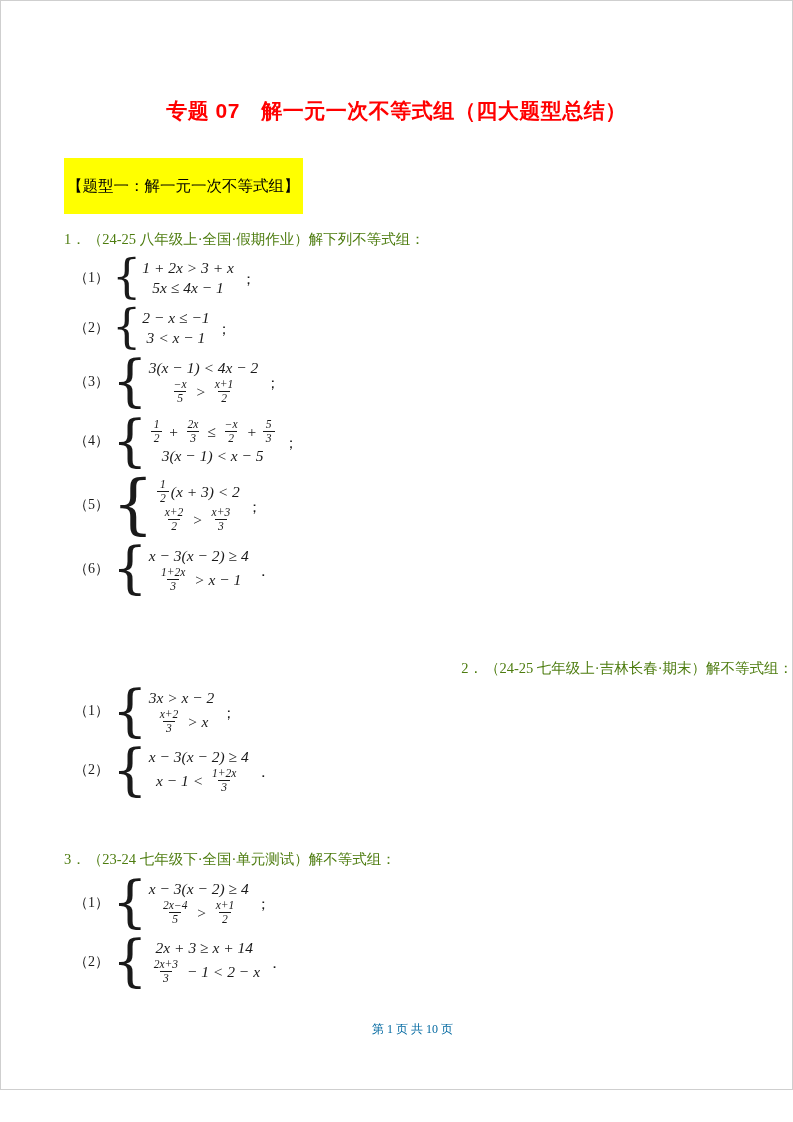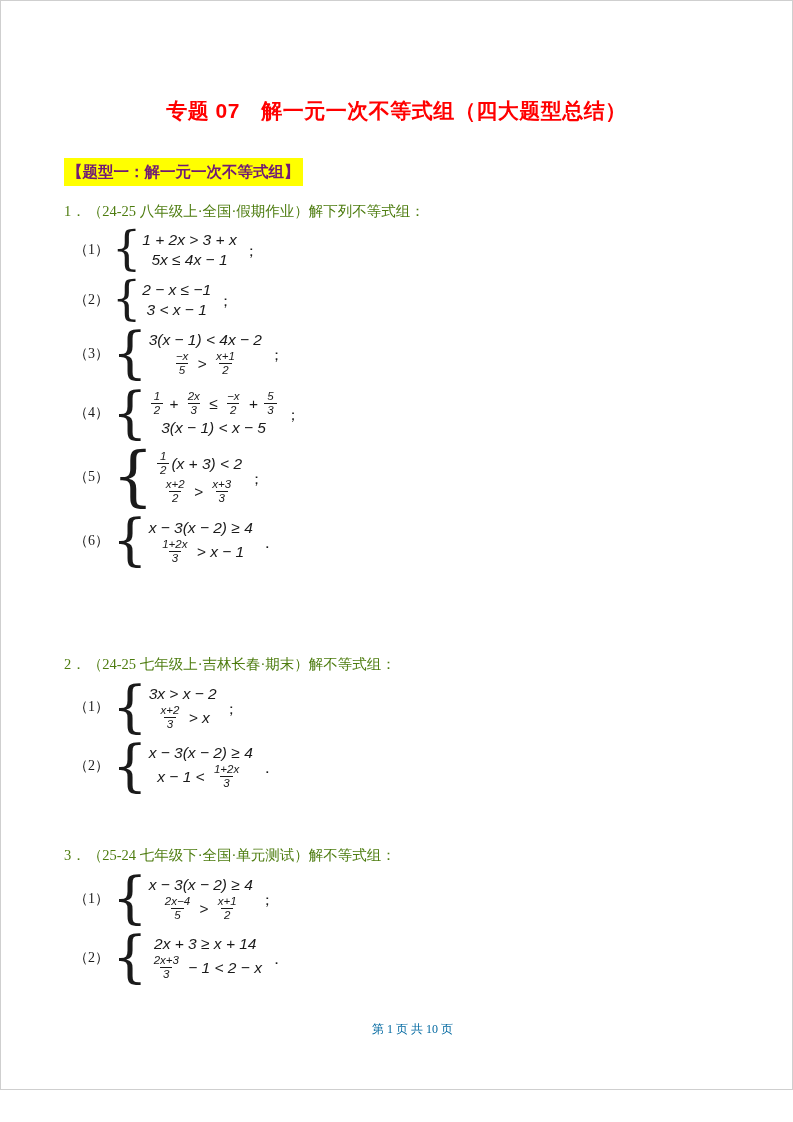--- a/index.html
+++ b/index.html
@@ -22,30 +22,30 @@
     font-weight: bold;
     font-size: 21px;
     line-height: 28px;
     color: #ff0000;
     letter-spacing: 0.5px;
   }
   .type-badge-wrap { margin: 33px 0 0 64px; }
   .type-badge {
     display: inline-block;
     background: #ffff00;
-    color: #701a75;
+    color: #000000;
     font-family: "Liberation Sans", "DejaVu Sans", sans-serif;
-    font-weight: bold;
+    font-weight: normal;
     font-size: 15.5px;
     line-height: 20px;
-    padding: 4px 3px;
+    padding: 18px 3px;
   }
   .problem { margin-left: 64px; }
   .problem-1 { margin-top: 15px; }
-  .problem-2 { margin-top: 86px; }
+  .problem-2 { margin-top: 62px; text-align: right; }
   .problem-3 { margin-top: 52px; }
   .phead {
     font-size: 14.5px;
     line-height: 20px;
     color: #4d7c0f;
   }
   .pnum { margin-right: 2px; }
   .items { margin-top: 7px; margin-left: 10px; }
   .item {
     display: flex;
@@ -67,21 +67,21 @@
   .rows {
     display: inline-flex;
     flex-direction: column;
     align-items: center;
     row-gap: 1px;
   }
   .mrow {
     display: flex;
     align-items: center;
     justify-content: center;
-    font-family: Liberation Sans, sans-serif;
+    font-family: Liberation Serif, serif;
     font-style: italic;
     font-size: 15.5px;
     line-height: 19px;
     white-space: pre;
   }
   .frac {
     display: inline-flex;
     flex-direction: column;
     align-items: center;
     margin: 0 2px;
@@ -221,21 +221,21 @@
           </span>
         </span>
         <span class="punct">．</span>
       </div>
 
     </div>
   </section>
 
   <section class="problem problem-3">
     <div class="phead">
-      <span class="pnum">3．</span><span>（25-24 七年级下·全国·单元测试）解不等式组：</span>
+      <span class="pnum">3．</span><span>（23-24 七年级下·全国·单元测试）解不等式组：</span>
     </div>
     <div class="items">
 
       <div class="item">
         <span class="ilabel">（1）</span>
         <span class="sys sys-md">
           <span class="brace">{</span>
           <span class="rows">
             <span class="mrow"><span class="mtext">x − 3(x − 2) ≥ 4</span></span>
             <span class="mrow"><span class="frac"><span class="fn">2x−4</span><span class="fd">5</span></span><span class="mtext"> &gt; </span><span class="frac"><span class="fn">x+1</span><span class="fd">2</span></span></span>

